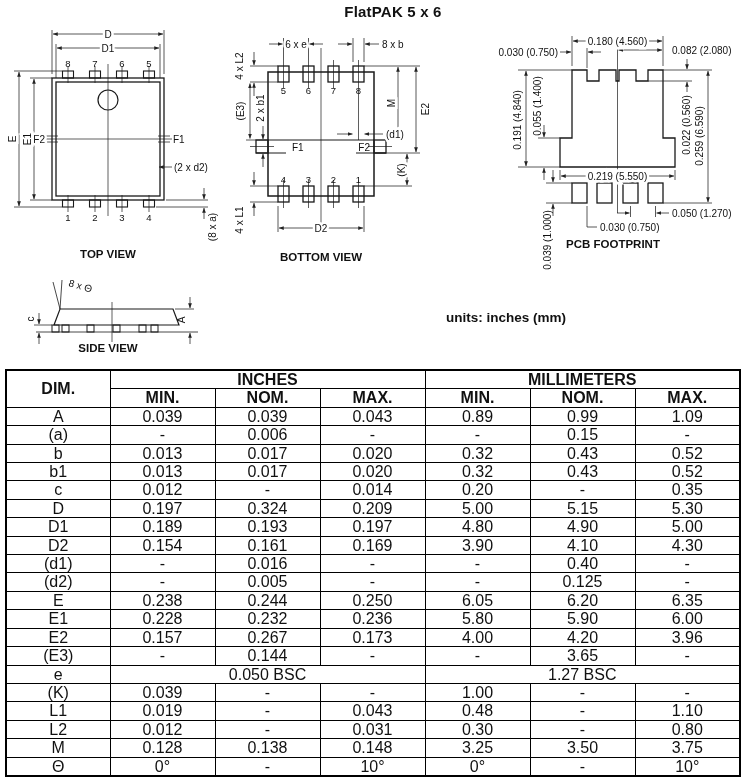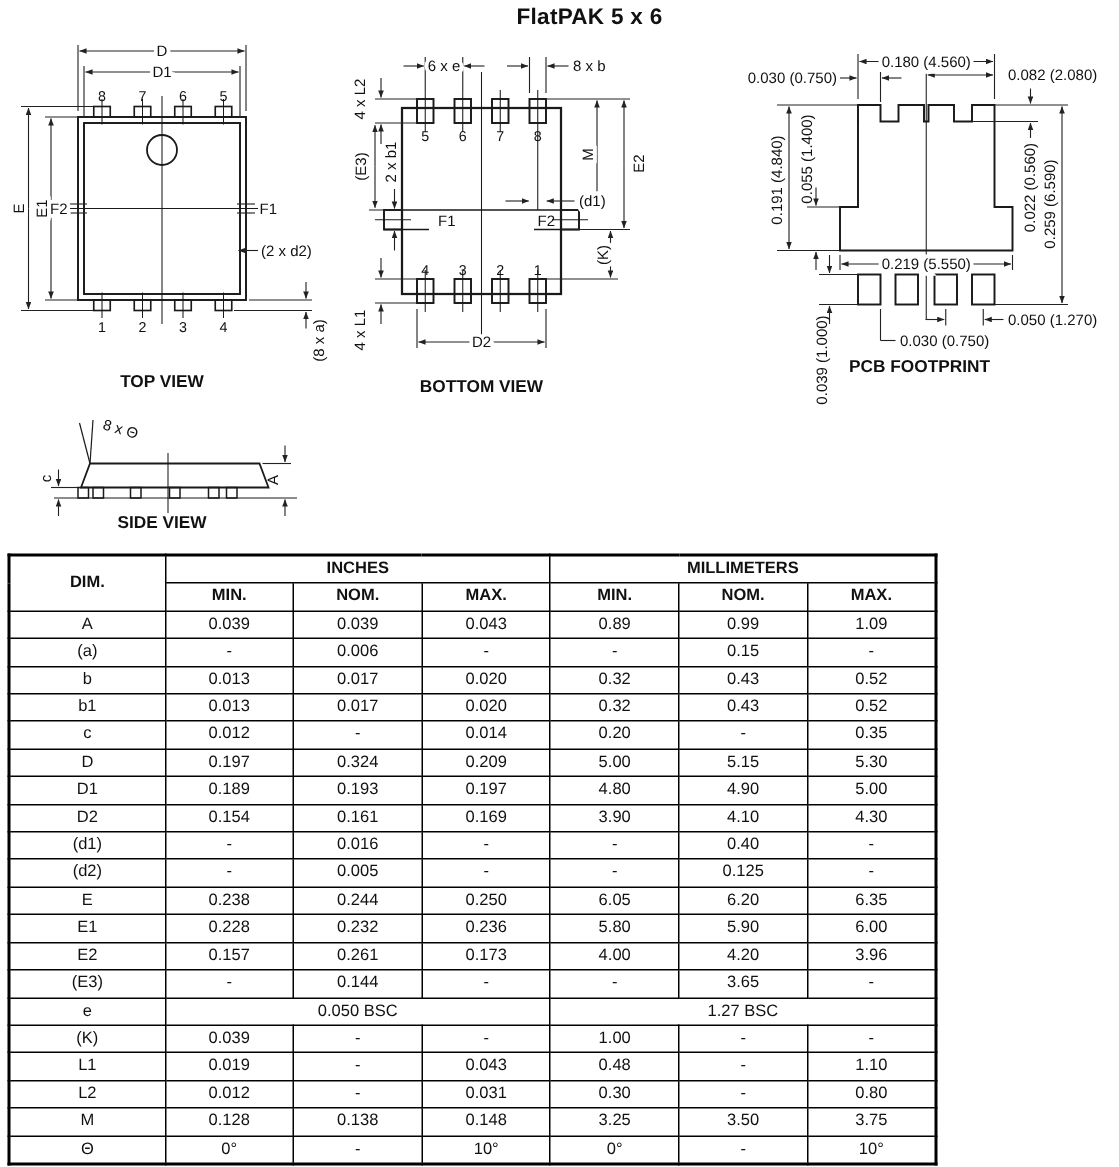--- a/index.html
+++ b/index.html
@@ -9,22 +9,22 @@
          font-size:15px;font-weight:bold;letter-spacing:.2px;padding-left:20px;}
   .units{position:absolute;left:396px;top:310px;width:220px;text-align:center;
          font-size:13.5px;font-weight:bold;}
   svg{position:absolute;overflow:visible;}
   svg text{font-family:"Liberation Sans",sans-serif;font-size:10px;fill:#111;stroke:none;}
   svg text.small{font-size:9.5px;}
   svg text.cap{font-size:11.5px;font-weight:bold;}
   svg .halo{stroke:#fff;stroke-width:5px;paint-order:stroke;}
   .ln{stroke:#1a1a1a;fill:none;}
   .dm{stroke:#222;stroke-width:.75;fill:none;}
-  table.dims{position:absolute;left:5px;top:369px;width:620px;border-collapse:collapse;
-             table-layout:fixed;border:2px solid #000;font-size:11px;}
+  table.dims{position:absolute;left:5px;top:369px;width:736px;border-collapse:collapse;
+             table-layout:fixed;border:2px solid #000;font-size:16px;}
   table.dims th,table.dims td{border:1px solid #000;text-align:center;padding:0;
              height:17.4px;line-height:17.4px;overflow:hidden;}
   table.dims th{font-weight:bold;}
 </style>
 </head>
 <body>
 
 <div class="page">
 
   <div class="title">FlatPAK 5 x 6</div>
@@ -297,20 +297,21 @@
       <line x1="167" y1="37" x2="186" y2="37"></line>
       <line x1="182" y1="25" x2="182" y2="36" marker-end="url(#arS)"></line>
       <line x1="182" y1="72" x2="182" y2="61" marker-end="url(#arS)"></line>
     </g>
     <text transform="rotate(16 60 14)" x="60" y="14">8 x Θ</text>
     <text transform="rotate(-90 23 47)" x="23" y="50" text-anchor="middle">c</text>
     <text transform="rotate(-90 174 48)" x="174" y="51" text-anchor="middle">A</text>
     <text class="cap" x="100" y="80" text-anchor="middle">SIDE VIEW</text>
   </svg>
 
+  <div class="units">units: inches (mm)</div>
 
   <table class="dims">
     <colgroup>
       <col style="width:104px">
         <col>
         <col>
         <col>
         <col>
         <col>
         <col>
@@ -435,21 +436,21 @@
           <td>0.228</td>
           <td>0.232</td>
           <td>0.236</td>
           <td>5.80</td>
           <td>5.90</td>
           <td>6.00</td>
         </tr>
         <tr>
           <td>E2</td>
           <td>0.157</td>
-          <td>0.261</td>
+          <td>0.267</td>
           <td>0.173</td>
           <td>4.00</td>
           <td>4.20</td>
           <td>3.96</td>
         </tr>
         <tr>
           <td>(E3)</td>
           <td>-</td>
           <td>0.144</td>
           <td>-</td>

